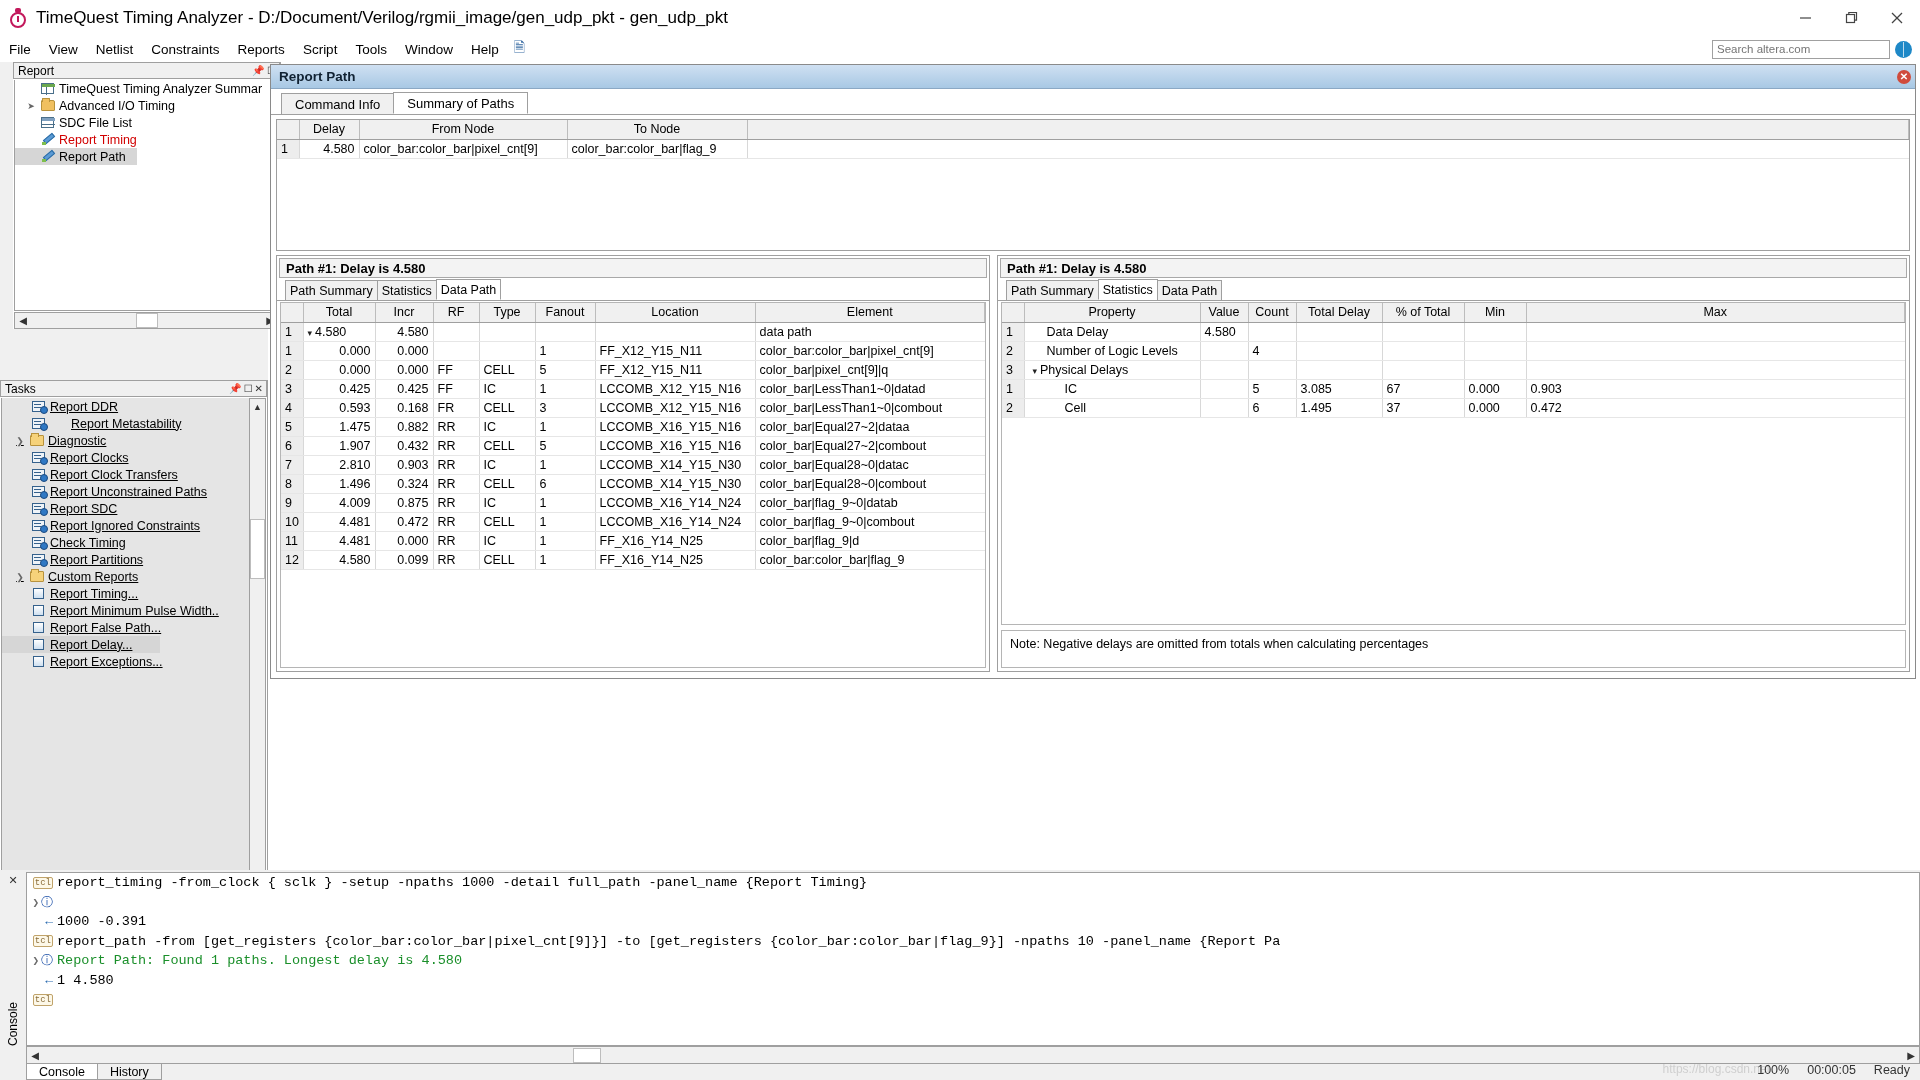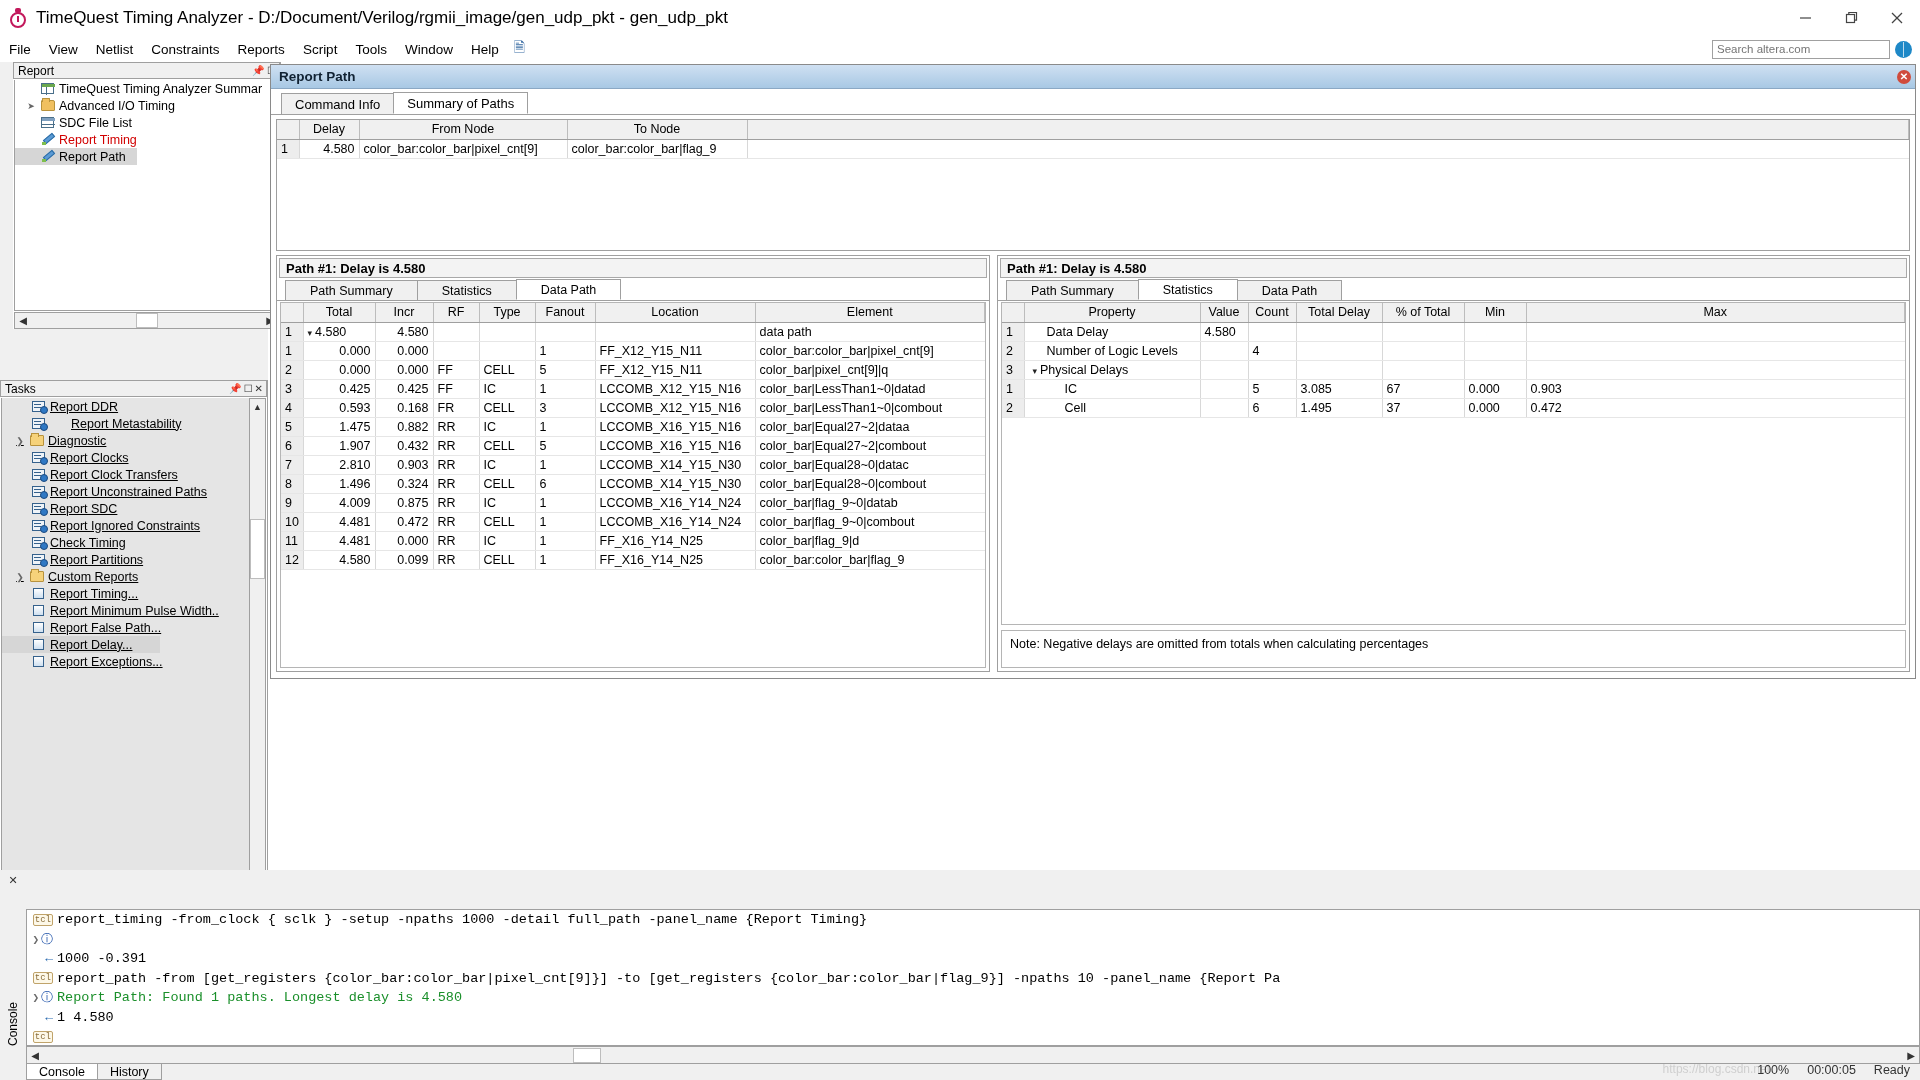--- a/index.html
+++ b/index.html
@@ -258,21 +258,21 @@
   .pane-header {
     height: 20px; background: #f3f3f3; border: 1px solid #a8a8a8;
     margin: 2px; display: flex; align-items: center; padding-left: 6px;
     font-size: 13px; font-weight: bold; color: #000;
   }
   .pane-tabs {
     height: 21px; display: flex; align-items: flex-end; padding-left: 8px;
     border-bottom: 1px solid #9f9f9f; background: #fff;
   }
   .pane-tab {
-    height: 20px; padding: 0 24px; display: flex; align-items: center;
+    height: 20px; padding: 0 4px; display: flex; align-items: center;
     font-size: 12.5px; border: 1px solid #9f9f9f; border-bottom: none;
     background: #f0f0f0; margin-right: -1px;
   }
   .pane-tab.active { background: #fff; border-bottom: 1px solid #fff; height: 21px; }
 
   #dp-table-wrap {
     position: absolute; left: 3px; top: 46px; right: 3px; bottom: 3px;
     overflow: hidden; border: 1px solid #b5b5b5;
   }
   #st-table-wrap {
@@ -296,21 +296,21 @@
     background: #f0f0f0; display: flex; flex-direction: column;
     align-items: center; padding-top: 4px;
   }
   #console-close { font-size: 11px; color: #333; }
   #console-vtext {
     writing-mode: vertical-rl; transform: rotate(180deg);
     font-size: 12px; color: #000; margin-top: auto; margin-bottom: 34px;
   }
   #console-body {
     position: absolute; left: 26px; right: 0; top: 2px; bottom: 34px;
-    background: #fff; border: 1px solid #9f9f9f; overflow: hidden; margin-top: 37px;
+    background: #fff; border: 1px solid #9f9f9f; overflow: hidden;
   }
   .cline {
     display: flex; align-items: center; height: 19.5px;
     font-family: "Liberation Mono", monospace; font-size: 13.5px;
     white-space: nowrap;
   }
   .cgutter { width: 30px; flex: none; display: flex; align-items: center;
              justify-content: flex-end; padding-right: 4px; gap: 2px; }
   .cl-tcl { color: #8a6d3b; font-size: 9px; border:1px solid #c0a36a;
             padding:0 1px; line-height:10px; border-radius:2px; background:#fdf8e8;}

